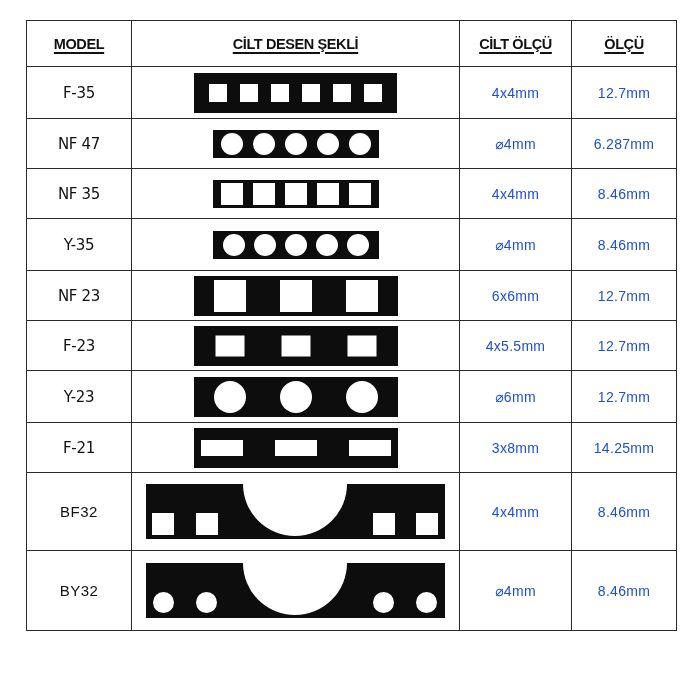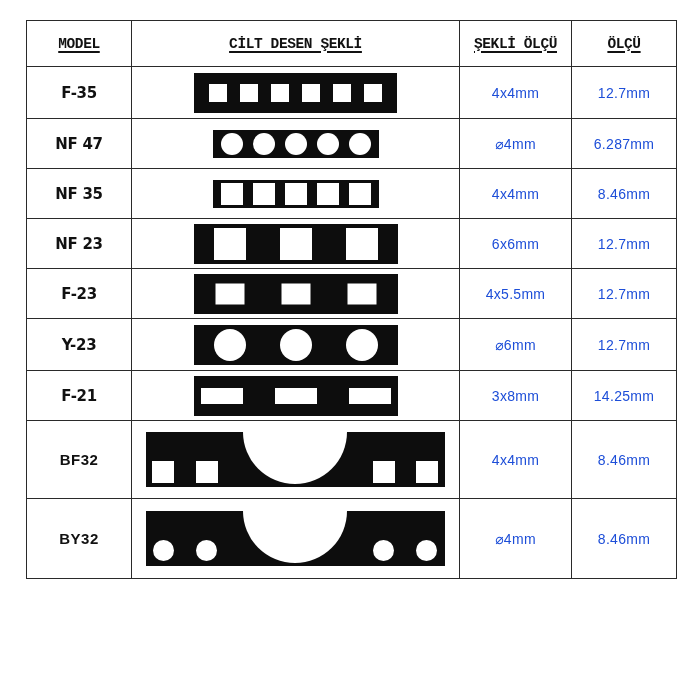--- a/index.html
+++ b/index.html
@@ -23,38 +23,38 @@
       border-collapse: collapse;
       table-layout: fixed;
     }
     #spec-table td, #spec-table th {
       border: 1.5px solid #2a2a2a;
       padding: 0;
       text-align: center;
       vertical-align: middle;
     }
     #spec-table th {
-      font-family: Liberation Mono, monospace;
+      font-family: Liberation Sans, sans-serif;
       font-weight: bold;
       font-size: 14.5px;
       height: 45px;
       letter-spacing: -0.4px;
     }
     #spec-table th span {
       text-decoration: underline;
       text-underline-offset: 3px;
       text-decoration-thickness: 2px;
     }
     .col-model { width: 105px; }
     .col-shape { width: 328px; }
     .col-hole  { width: 112px; }
     .col-size  { width: 105px; }
     .model-cell {
       font-family: "DejaVu Sans", sans-serif;
-      font-weight: bold;
+      font-weight: normal;
       font-size: 15px;
       letter-spacing: -0.3px;
     }
     .model-cell.light {
       font-family: "Liberation Sans", sans-serif;
       font-size: 15px;
       letter-spacing: 0.5px;
       margin-left: 6px;
     }
     .value-cell {
@@ -75,21 +75,21 @@
   <colgroup>
     <col class="col-model">
     <col class="col-shape">
     <col class="col-hole">
     <col class="col-size">
   </colgroup>
   <thead>
     <tr>
       <th><span>MODEL</span></th>
       <th><span>CİLT DESEN ŞEKLİ</span></th>
-      <th><span>ŞEKLİ ÖLÇÜ</span></th>
+      <th><span>CİLT ÖLÇÜ</span></th>
       <th><span>ÖLÇÜ</span></th>
     </tr>
   </thead>
   <tbody id="table-body">
 
   <tr style="height: 52px;">
         <td class="model-cell">F-35</td>
         <td class="shape-cell">
           <svg width="203" height="40" viewBox="0 0 203 40">
             <rect x="0" y="0" width="203" height="40" fill="#0d0d0d"></rect>
@@ -127,20 +127,35 @@
             <rect x="8" y="3" width="22" height="22" fill="#ffffff"></rect>
             <rect x="40" y="3" width="22" height="22" fill="#ffffff"></rect>
             <rect x="72" y="3" width="22" height="22" fill="#ffffff"></rect>
             <rect x="104" y="3" width="22" height="22" fill="#ffffff"></rect>
             <rect x="136" y="3" width="22" height="22" fill="#ffffff"></rect>
           </svg>
         </td>
         <td class="value-cell">4x4mm</td>
         <td class="value-cell">8.46mm</td>
       </tr>
+      <tr style="height: 52px;">
+        <td class="model-cell">Y-35</td>
+        <td class="shape-cell">
+          <svg width="166" height="28" viewBox="0 0 166 28">
+            <rect x="0" y="0" width="166" height="28" fill="#0d0d0d"></rect>
+            <ellipse cx="21" cy="14" rx="11" ry="11" fill="#ffffff"></ellipse>
+            <ellipse cx="52" cy="14" rx="11" ry="11" fill="#ffffff"></ellipse>
+            <ellipse cx="83" cy="14" rx="11" ry="11" fill="#ffffff"></ellipse>
+            <ellipse cx="114" cy="14" rx="11" ry="11" fill="#ffffff"></ellipse>
+            <ellipse cx="145" cy="14" rx="11" ry="11" fill="#ffffff"></ellipse>
+          </svg>
+        </td>
+        <td class="value-cell">⌀4mm</td>
+        <td class="value-cell">8.46mm</td>
+      </tr>
       <tr style="height: 50px;">
         <td class="model-cell">NF 23</td>
         <td class="shape-cell">
           <svg width="204" height="40" viewBox="0 0 204 40">
             <rect x="0" y="0" width="204" height="40" fill="#0d0d0d"></rect>
             <rect x="20" y="4" width="32" height="32" fill="#ffffff"></rect>
             <rect x="86" y="4" width="32" height="32" fill="#ffffff"></rect>
             <rect x="152" y="4" width="32" height="32" fill="#ffffff"></rect>
           </svg>
         </td>

